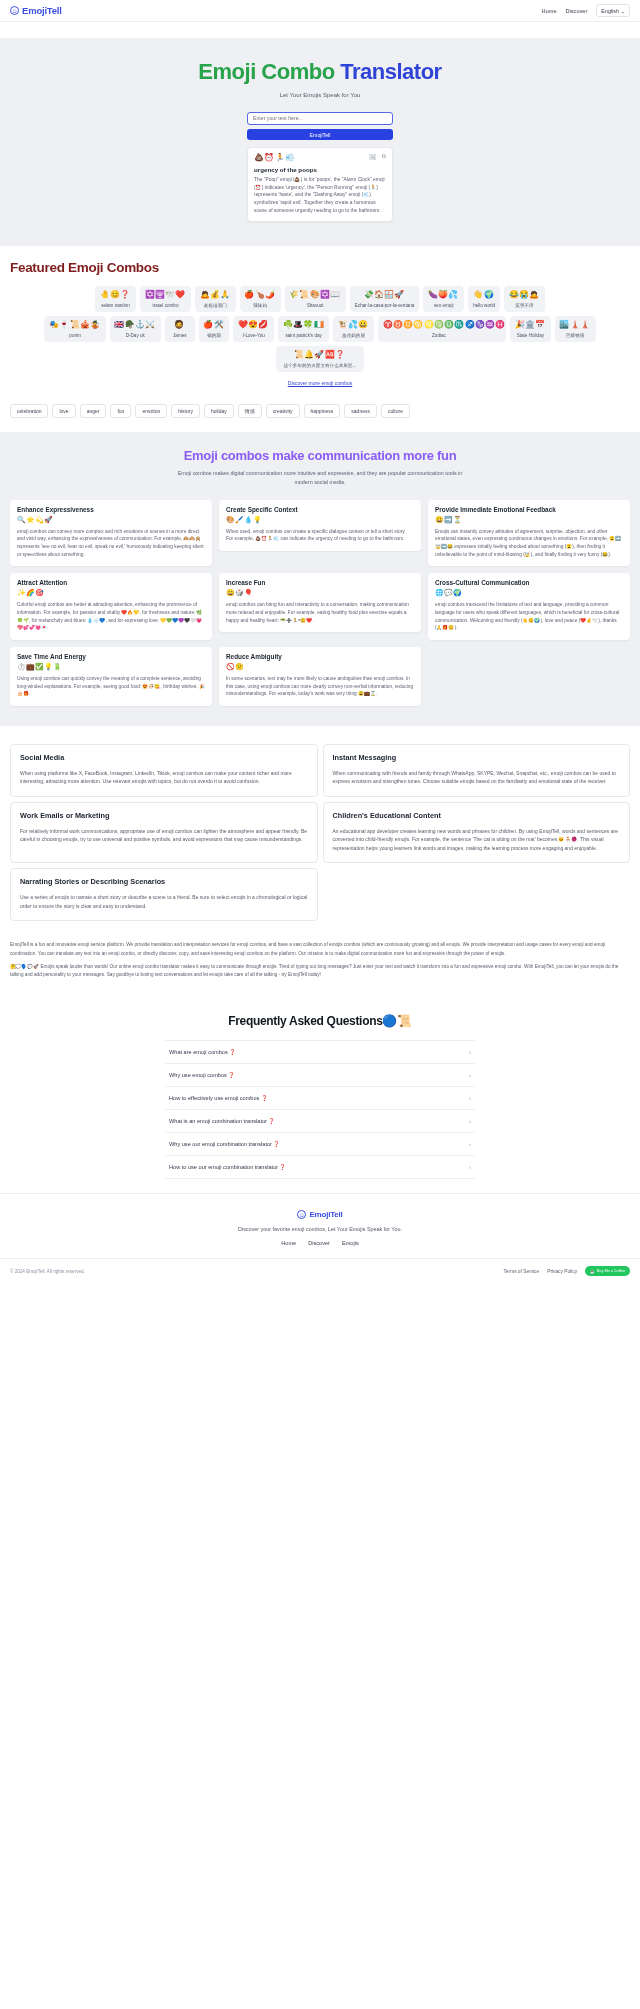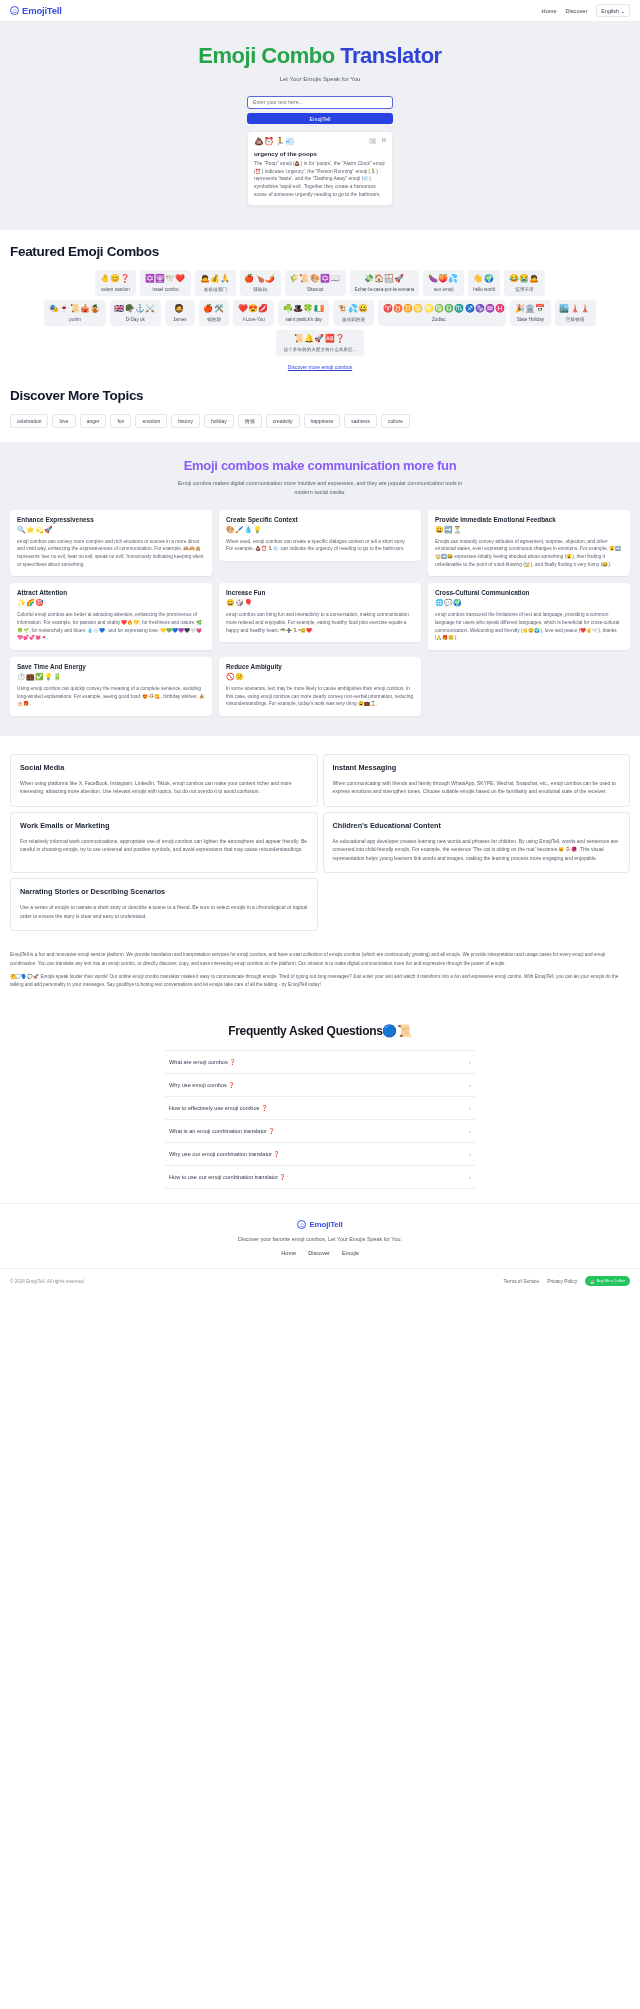--- a/index.html
+++ b/index.html
@@ -22,21 +22,21 @@
     font-size:6px; color:#3b4fe0; line-height:1;
   }
   .brand-name { font-size:9.5px; font-weight:bold; color:#3b4fe0; letter-spacing:-.2px;}
   .nav-right { display:flex; align-items:center; gap:9px; }
   .nav-link { font-size:5.6px; color:#3d4450; }
   .nav-select {
     font-size:5.4px; color:#3d4450; border:1px solid #e2e5ea;
     border-radius:3px; padding:2.5px 4px;
   }
   
-  .hero { background:#eef0f4; padding:22px 12px 24px; text-align:center; }
+  .hero { background:#eef0f4; padding:22px 12px 24px; text-align:center;margin-top:16px; }
   .hero h1 { font-size:22px; font-weight:bold; letter-spacing:-.5px; line-height:1.1;}
   .h-green { color:#27a34a; }
   .h-blue  { color:#2f44d6; }
   .hero-sub { font-size:6px; color:#555c68; margin-top:8px; }
   .hero-form { width:146px; margin:13px auto 0; }
   .hero-input {
     width:100%; height:13px; border:1px solid #5566e8; border-radius:3px;
     background:#fff; font-size:5.2px; color:#9aa1ad;
     padding:0 5px; line-height:13px;
   }
@@ -51,21 +51,21 @@
     box-shadow:0 1px 2px rgba(0,0,0,.05);
   }
   .result-top { display:flex; align-items:flex-start; justify-content:space-between; }
   .result-emojis { font-size:8px; letter-spacing:.5px; }
   .result-actions { display:flex; gap:5px; font-size:6px; color:#8b92a0; }
   .result-title { font-size:6.2px; font-weight:bold; margin-top:4px; color:#1b2430;}
   .result-desc { font-size:4.9px; line-height:1.55; color:#5b6270; margin-top:3px;}
   
   .sec { padding:14px 10px; }
   .sec-h {
-    font-size:13.5px; font-weight:bold; color:#0f172a;
+    font-size:13.5px; font-weight:bold; color:#7f1d1d;
     letter-spacing:-.3px; margin-bottom:11px;
   }
   .sec-h.green { color:#27a34a; }
   .sec-h.hl {
     background:#2841e0; color:#fff; display:inline-block; padding:1px 5px;
   }
   
   .combo-row { display:flex; gap:4px; justify-content:center; margin-bottom:4px; flex-wrap:nowrap;}
   .combo {
     background:#f1f2f5; border-radius:4px; padding:4px 5px; text-align:center;
@@ -274,21 +274,20 @@
   <div class="combo-center">
     <div class="combo-wide">
       <div class="combo-e">📜🔔🚀🆎❓</div>
       <div class="combo-l" style="max-width:150px">这个多年前的火星文有什么本质区...</div>
     </div>
   </div>
   <a class="discover-link">Discover more emoji combos</a>
 </div>
 
 <div class="sec" style="padding-top:4px">
-  <div class="sec-h">Discover More Topics</div>
   <div class="topics" id="topics">
       <span class="topic">celebration</span>
       <span class="topic">love</span>
       <span class="topic">anger</span>
       <span class="topic">fun</span>
       <span class="topic">emotion</span>
       <span class="topic">history</span>
       <span class="topic">holiday</span>
       <span class="topic">情感</span>
       <span class="topic">creativity</span>

